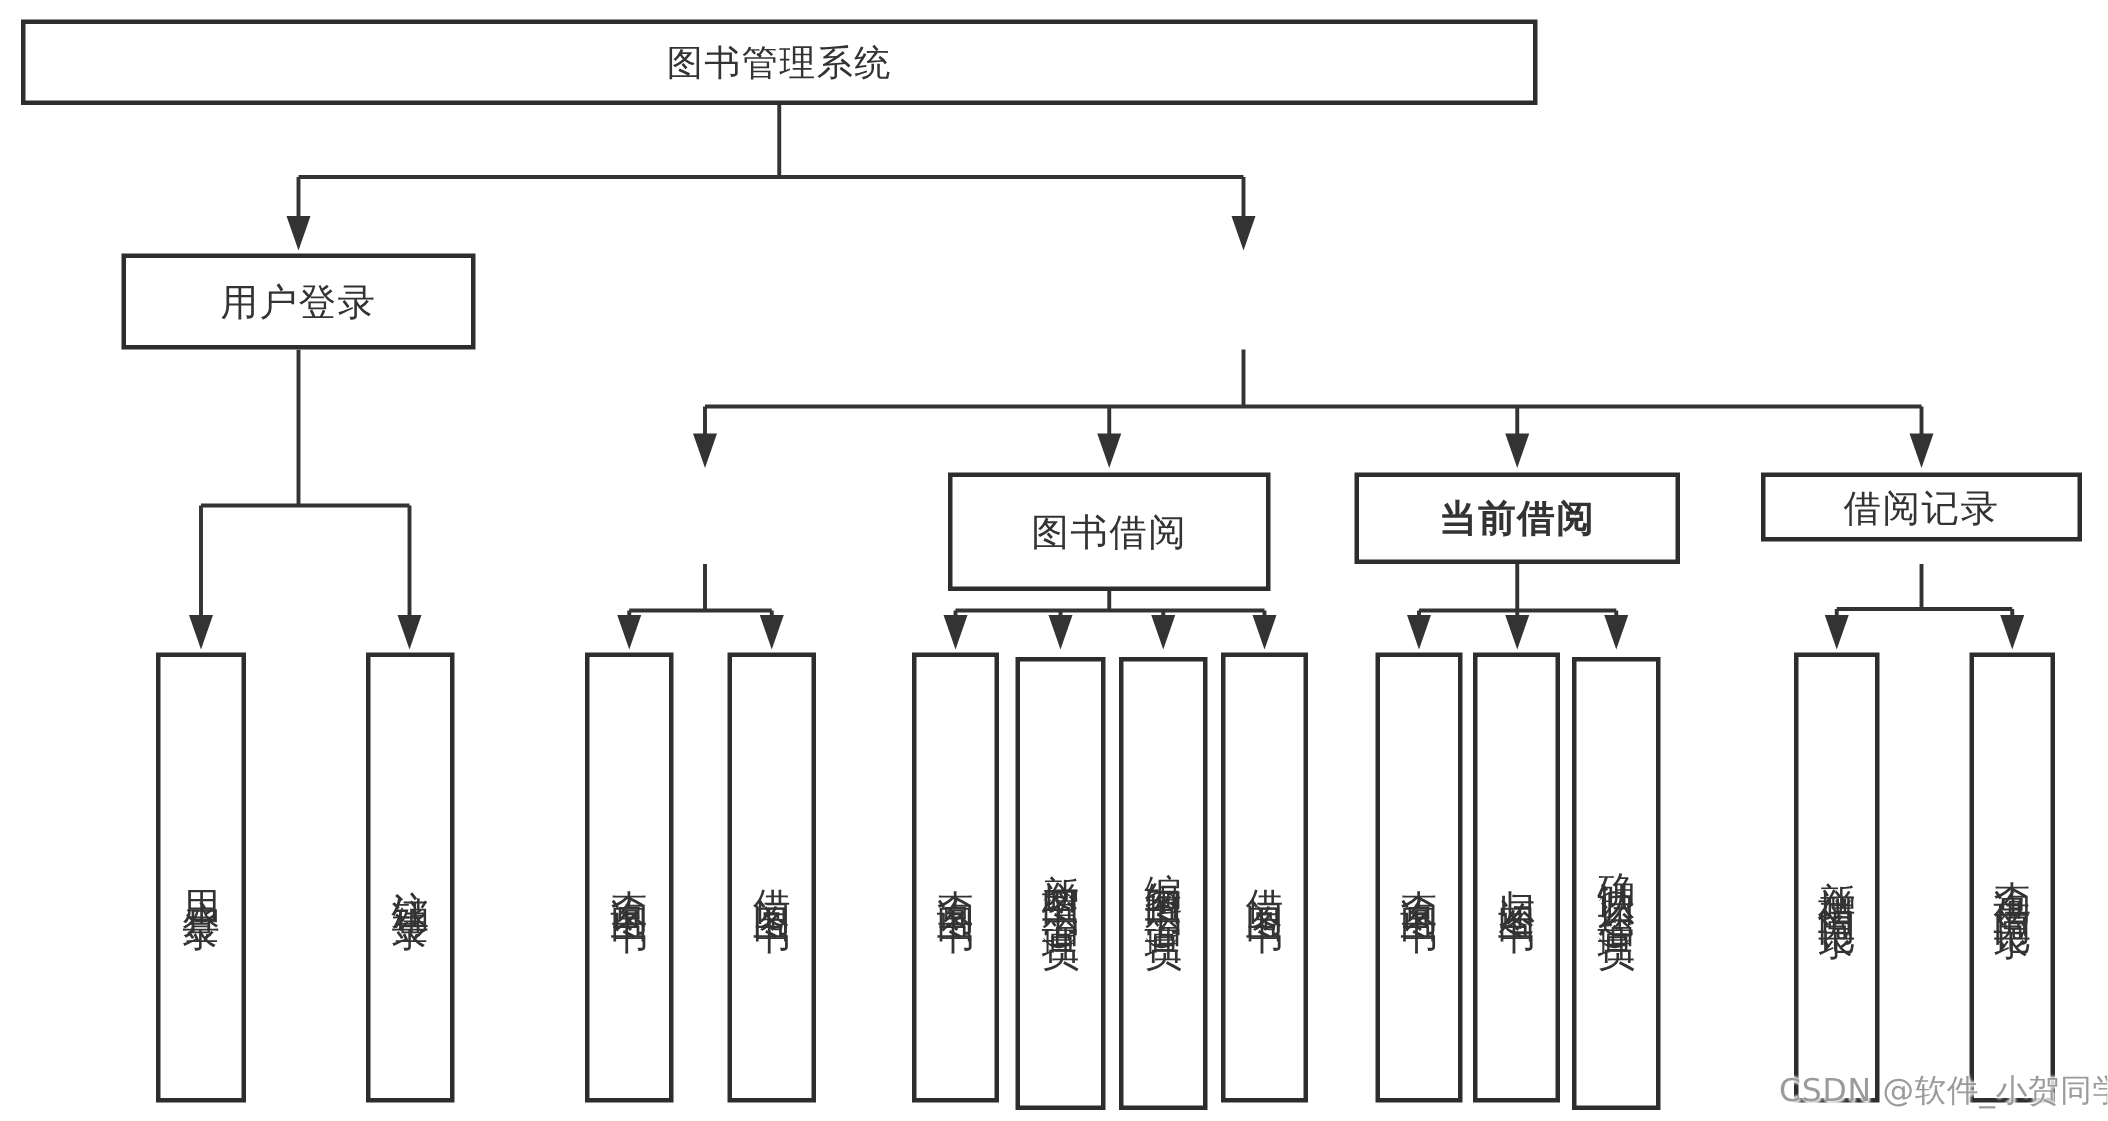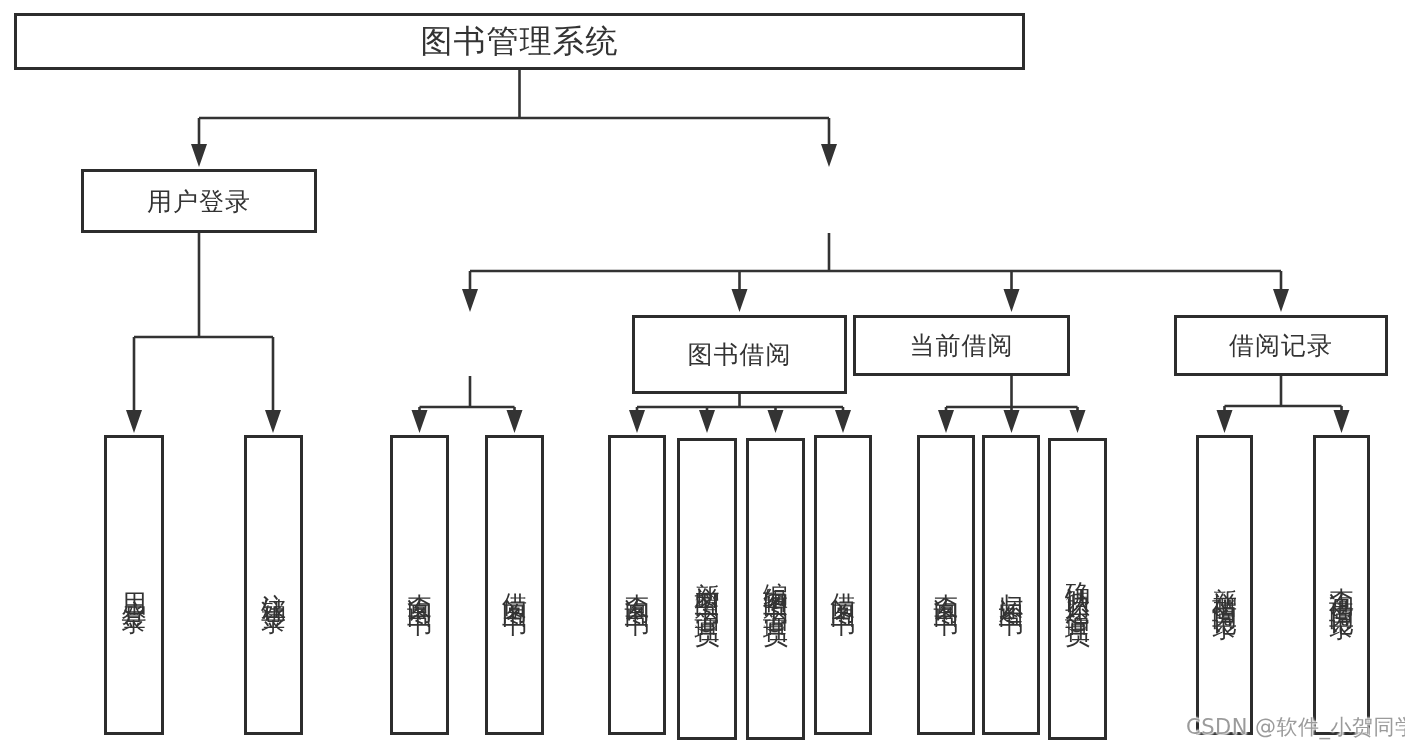--- a/index.html
+++ b/index.html
@@ -24,21 +24,21 @@
   .connectors path.a{fill:var(--line);stroke:none;}
   .node{
     position:absolute;
     box-sizing:border-box;
     background:var(--fill);
     border:3px solid var(--border);
     display:flex;align-items:center;justify-content:center;
     text-align:center;
   }
   .node.h{font-size:25px;letter-spacing:1px;white-space:nowrap;}
-  .node.h.root{font-size:32px;}
+  .node.h.root{font-size:24px;}
   .node.v span{
     writing-mode:vertical-rl;
     text-orientation:mixed;
     font-size:25px;
     line-height:1;
     letter-spacing:6px;
     white-space:nowrap;
   }
   .watermark{
     position:absolute;
@@ -118,24 +118,24 @@
     <span>图书管理系统</span>
   </div>
 
   <div class="node h" style="left:81px;top:169px;width:236px;height:64px;">
     <span>用户登录</span>
   </div>
 
   <div class="node h" style="left:632px;top:315px;width:215px;height:79px;">
     <span>图书借阅</span>
   </div>
-  <div class="node h" style="left:853px;top:315px;width:217px;height:61px;">
+  <div class="node h" style="left:903px;top:315px;width:217px;height:61px;font-weight:bold;">
     <span>当前借阅</span>
   </div>
-  <div class="node h" style="left:1174px;top:315px;width:214px;height:61px;">
+  <div class="node h" style="left:1174px;top:315px;width:214px;height:46px;">
     <span>借阅记录</span>
   </div>
 
   <div class="node v" style="left:104px;top:435px;width:60px;height:300px;">
     <span>用户登录</span>
   </div>
   <div class="node v" style="left:244px;top:435px;width:59px;height:300px;">
     <span>注销登录</span>
   </div>
 

